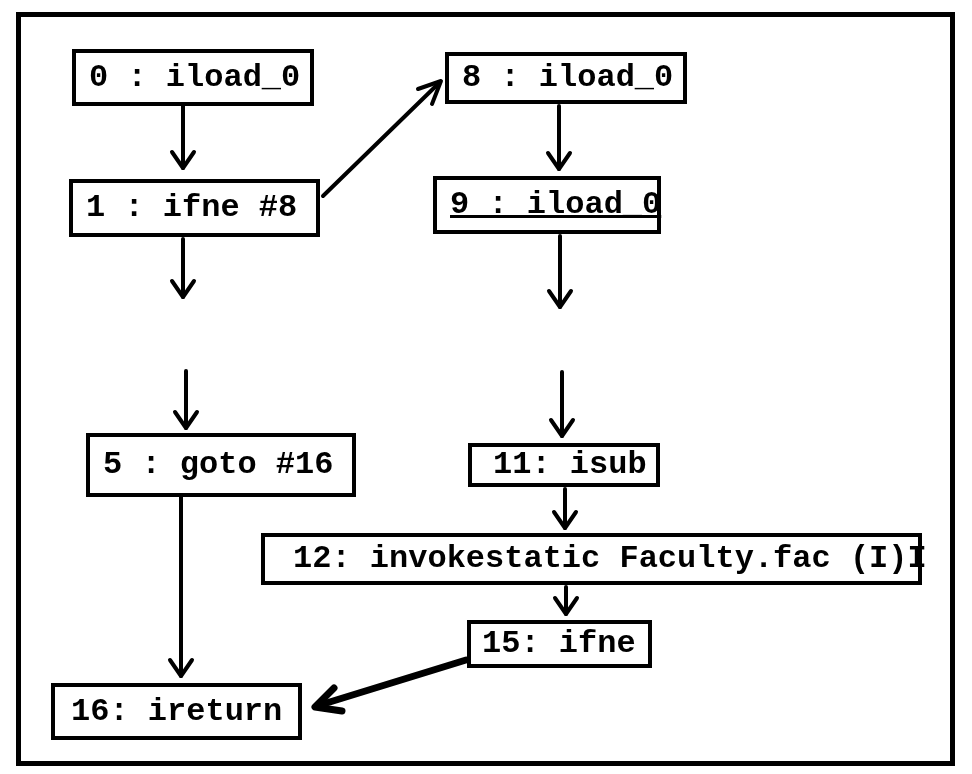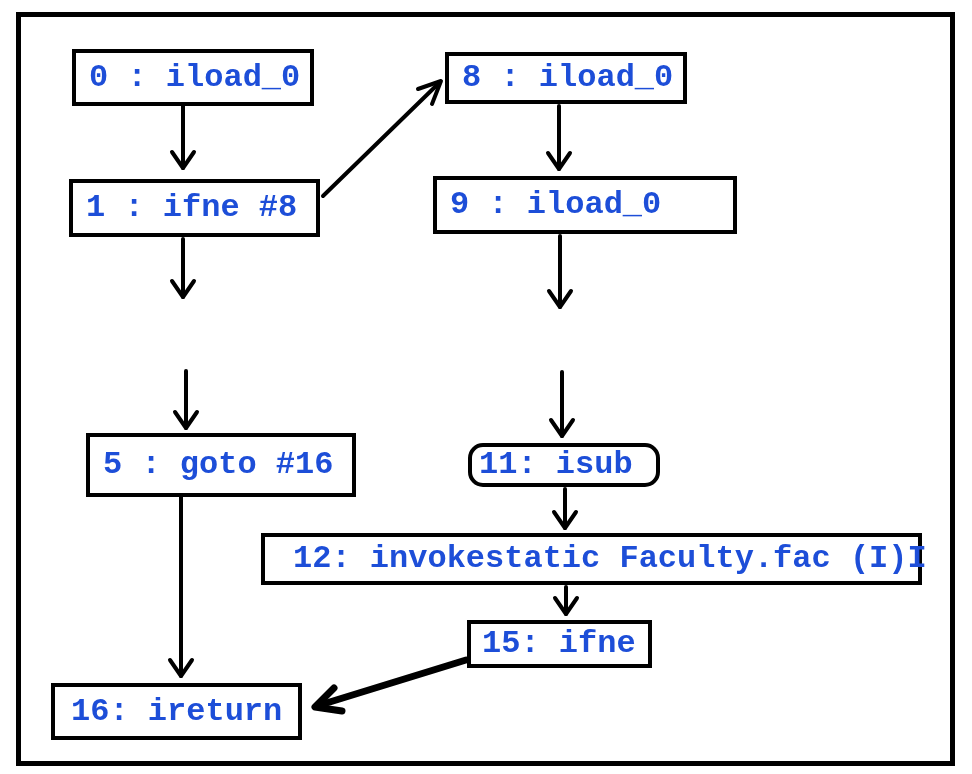--- a/index.html
+++ b/index.html
@@ -34,32 +34,32 @@
   .node {
     position: absolute;
     box-sizing: border-box;
     border: 4px solid #000000;
     background: #ffffff;
     display: flex;
     align-items: center;
     padding-left: 13px;
     font-size: 32px;
     font-weight: bold;
-    color: #1d4ed8;
+    color: #000000;
     white-space: pre;
     line-height: 1;
   }
   .n0  { left: 72px;  top: 49px;  width: 242px; height: 57px; }
   .n8  { left: 445px; top: 52px;  width: 242px; height: 52px; font-family: Liberation Mono, monospace; }
   .n1  { left: 69px;  top: 179px; width: 251px; height: 58px; }
-  .n9  { left: 433px; top: 176px; width: 304px; height: 58px; }
+  .n9  { left: 433px; top: 176px; width: 228px; height: 58px; text-decoration: underline; }
   .n4  { left: 65px;  top: 304px; width: 257px; height: 65px; }
   .n10 { left: 431px; top: 313px; width: 258px; height: 57px; }
   .n5  { left: 63px;  top: 433px; width: 270px; height: 64px; margin-left: 23px; }
-  .n11 { left: 468px; top: 443px; width: 192px; height: 44px; padding-left: 7px; border-radius: 15px; }
+  .n11 { left: 468px; top: 443px; width: 192px; height: 44px; padding-left: 21px; }
   .n12 { left: 261px; top: 533px; width: 661px; height: 52px; padding-left: 28px; }
   .n15 { left: 467px; top: 620px; width: 185px; height: 48px; padding-left: 11px; }
   .n16 { left: 51px;  top: 683px; width: 251px; height: 57px; padding-left: 16px; }
   .edge {
     stroke: #000000;
     fill: none;
     stroke-width: 4;
     stroke-linecap: round;
     stroke-linejoin: round;
   }

